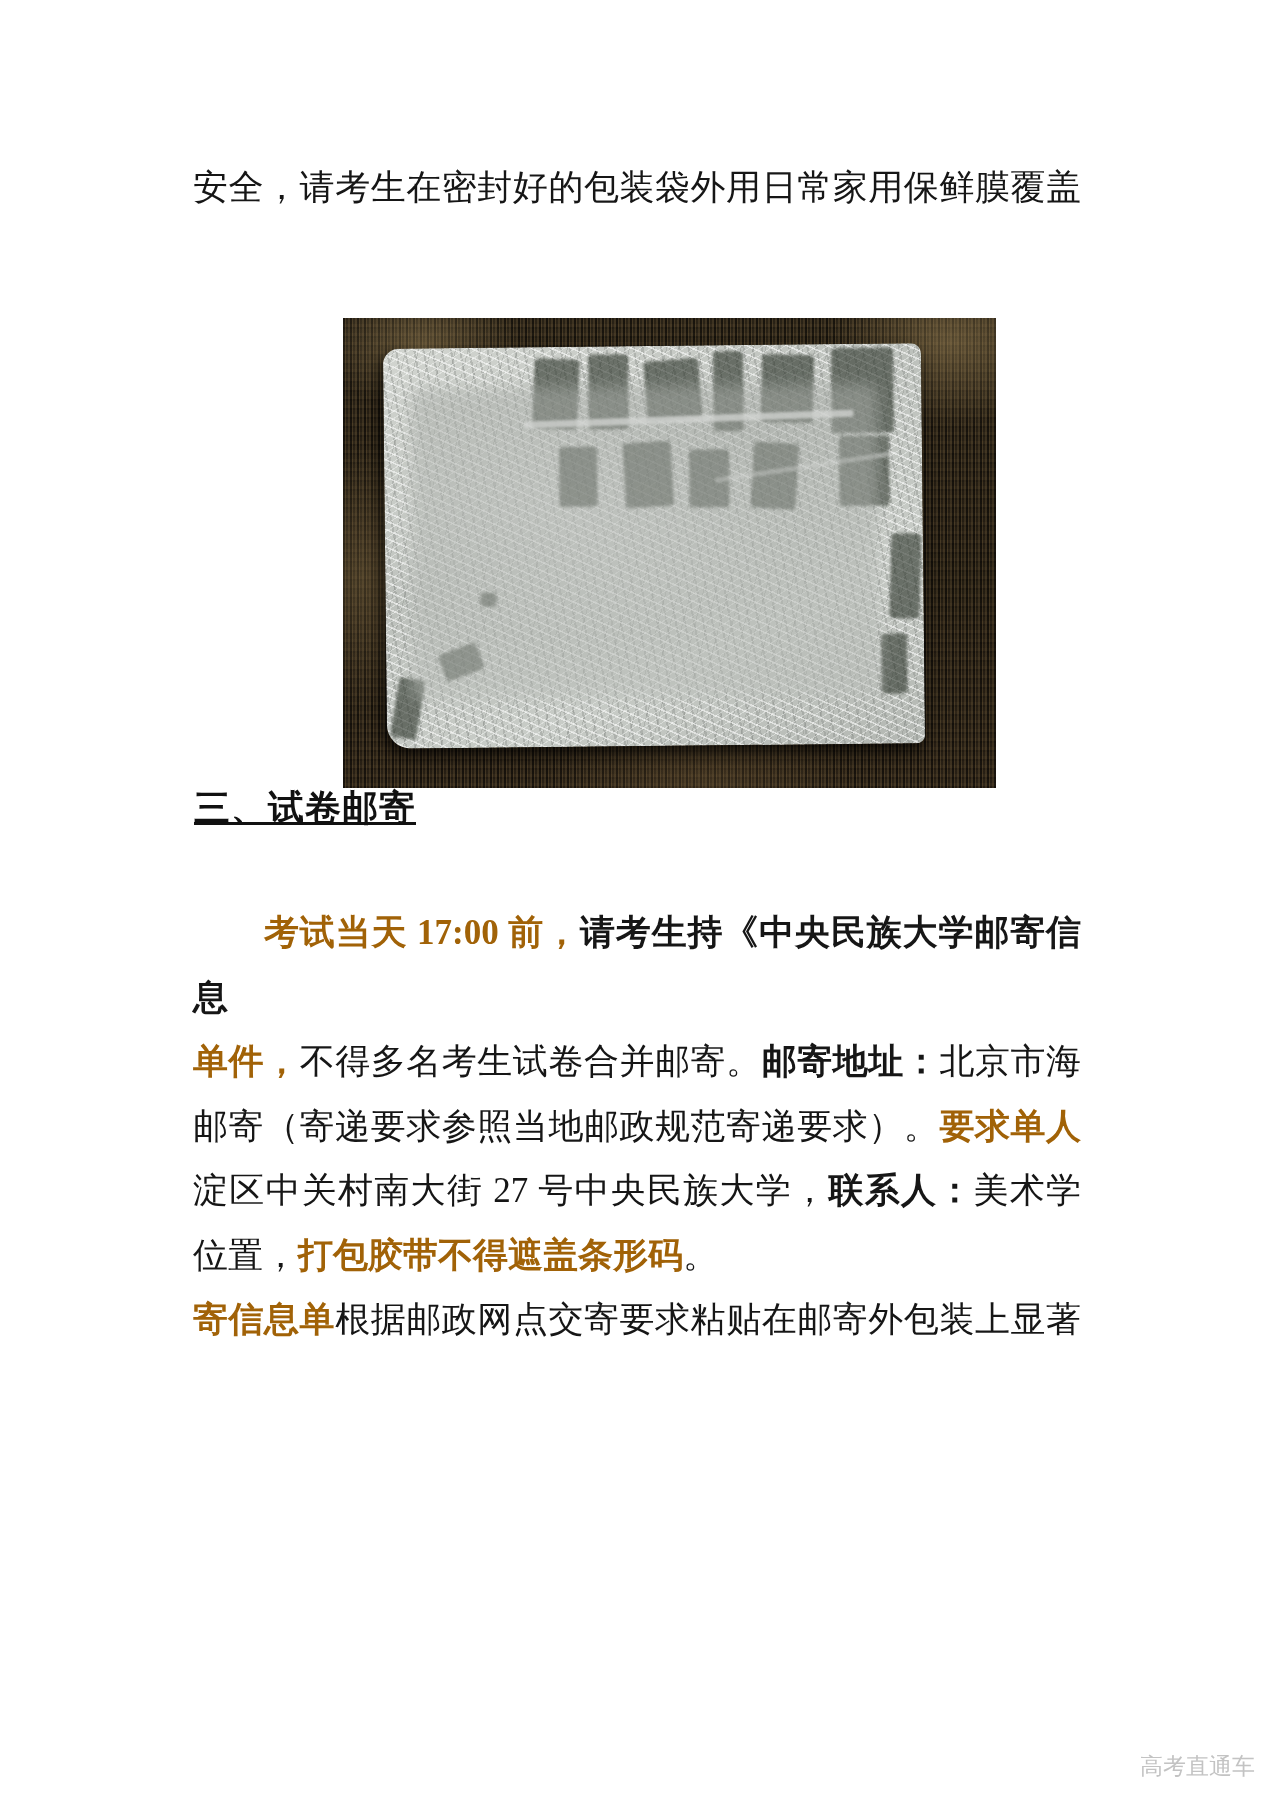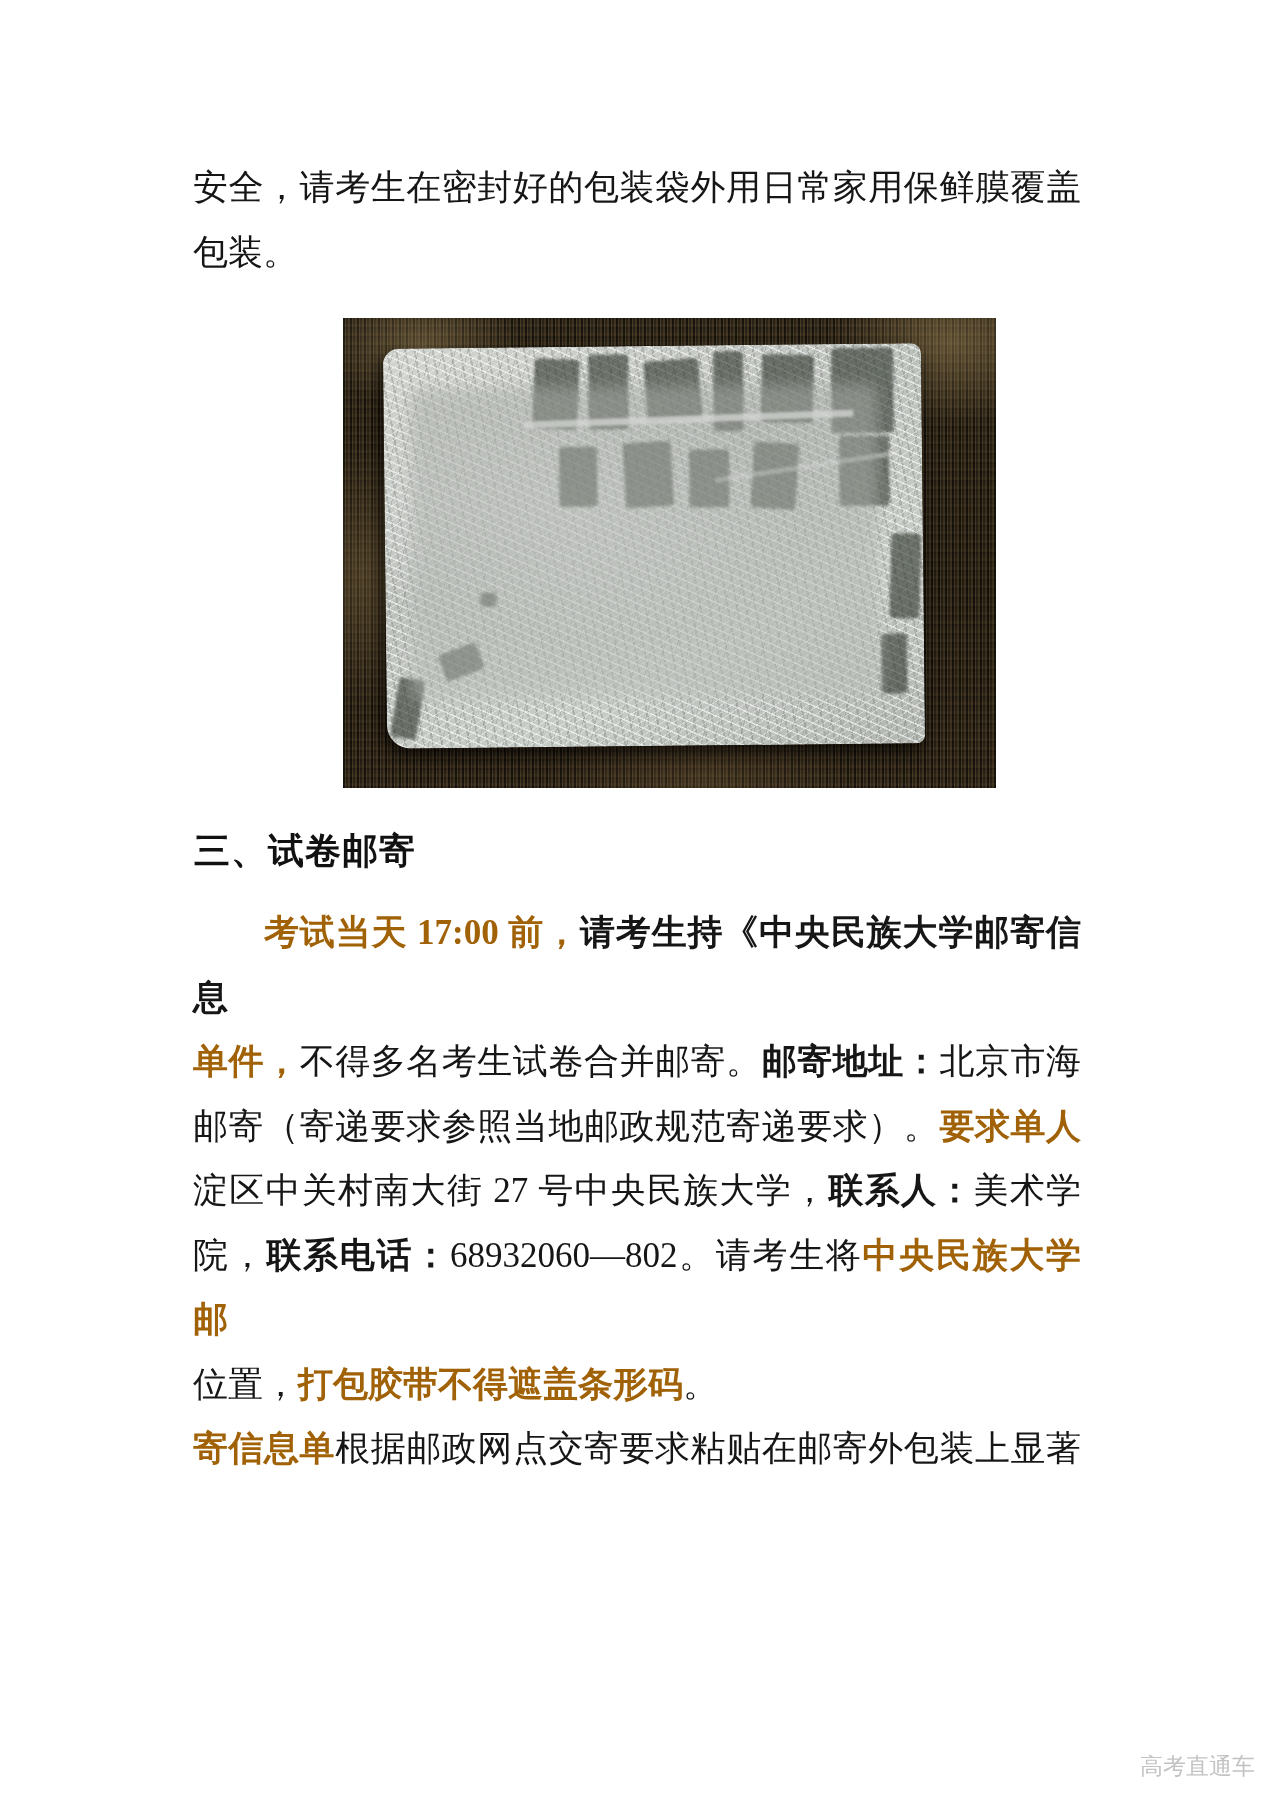--- a/index.html
+++ b/index.html
@@ -22,27 +22,28 @@
     line-height:64.5px;
     color:#161616;
   }
   .line{display:block;text-align:justify;text-justify:inter-ideograph;}
   .line.j{text-align-last:justify;}
   .line.indent{text-indent:71px;}
   .b{font-weight:700;}
   .red{color:#a16207;}
   .heading{
     position:absolute;
-    left:194px;top:829px;
+    left:194px;top:786px;
     margin:0;
     font-size:36px;
     line-height:44px;
     font-weight:700;
     color:#111111;
     letter-spacing:1px;
+    text-decoration:underline;
   }
   .watermark{
     position:absolute;
     left:1140px;top:1752px;
     font-size:23px;
     line-height:30px;
     color:#c3c3c3;
     letter-spacing:0px;
     font-family:Liberation Serif, serif;
   }
@@ -103,21 +104,20 @@
     border-radius:3px;
   }
 </style>
 </head>
 <body>
 
 <div class="page">
 
   <div class="para" style="top:156px">
     <span class="line j">安全，请考生在密封好的包装袋外用日常家用保鲜膜覆盖</span>
-    <span class="line">包装。</span>
   </div>
 
   <div class="photo">
     <div class="carpet"></div>
     <div class="package">
 
       <div class="mark" style="left:150px;top:12px;width:45px;height:70px;transform:rotate(3deg)"></div>
       <div class="mark" style="left:205px;top:8px;width:40px;height:75px"></div>
       <div class="mark" style="left:262px;top:14px;width:55px;height:60px;transform:rotate(-4deg)"></div>
       <div class="mark" style="left:330px;top:6px;width:30px;height:80px"></div>
@@ -142,20 +142,19 @@
     </div>
   </div>
 
   <h2 class="heading">三、试卷邮寄</h2>
 
   <div class="para" style="top:901px">
     <div class="line j indent"><span class="red b">考试当天 17:00 前，</span><span class="b">请考生持《中央民族大学邮寄信息</span></div>
     <div class="line j"><span class="red b">单件，</span><span>不得多名考生试卷合并邮寄。</span><span class="b">邮寄地址：</span><span>北京市海</span></div>
     <div class="line j"><span>邮寄（寄递要求参照当地邮政规范寄递要求）。</span><span class="red b">要求单人</span></div>
     <div class="line j"><span>淀区中关村南大街 27 号中央民族大学，</span><span class="b">联系人：</span><span>美术学</span></div>
-    <div class="line j"><span>院，</span><span class="b">联系电话：</span><span>68932060—802。请考生将</span><span class="red b">中央民族大学邮</span></div>
     <div class="line"><span>位置，</span><span class="red b">打包胶带不得遮盖条形码</span><span>。</span></div>
     <div class="line j"><span class="red b">寄信息单</span><span>根据邮政网点交寄要求粘贴在邮寄外包装上显著</span></div>
   </div>
 
   <div class="watermark">高考直通车</div>
 
 </div>
 
 </body></html>

